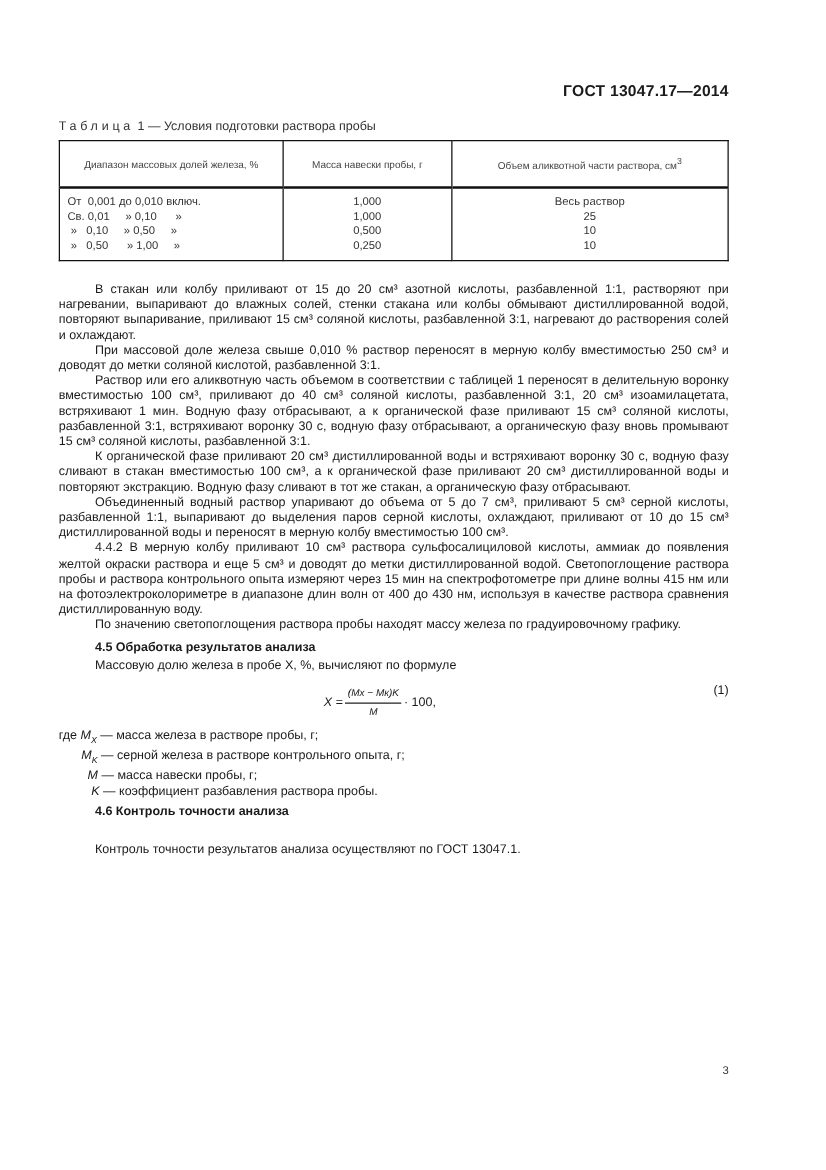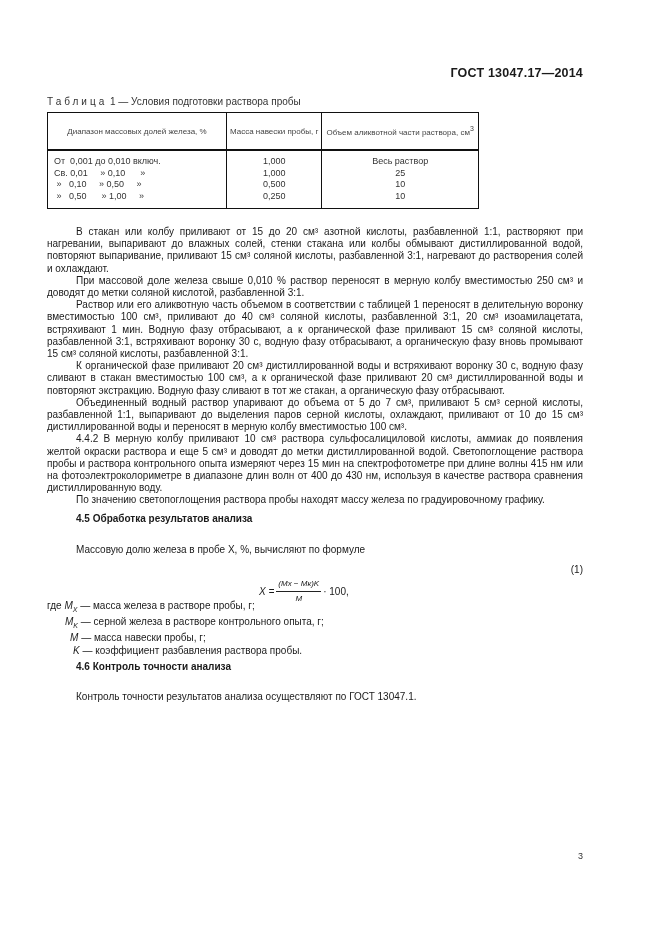--- a/index.html
+++ b/index.html
@@ -1,31 +1,31 @@
 <!DOCTYPE html>
 <html><head>
 <meta charset="utf-8">
 <style>
   html, body { margin:0; padding:0; background:#ffffff; }
   body { width:661px; height:936px; position:relative; overflow:hidden;
          font-family:"Liberation Sans", sans-serif; color:#1a1a1a; }
   .header { position:absolute; right:78px; top:66px; font-weight:bold; font-size:12.5px; letter-spacing:0.2px; }
   .table-caption { position:absolute; left:47px; top:96px; font-size:10px; color:#333; }
   .table-caption .sp { letter-spacing:3px; }
-  table.t1 { position:absolute; left:47px; top:112px; width:432px; border-collapse:collapse; font-size:9px; color:#333; }
+  table.t1 { position:absolute; left:47px; top:112px; width:536px; border-collapse:collapse; font-size:9px; color:#333; }
   table.t1 th { font-weight:normal; height:34px; border:1px solid #111; border-bottom:2px solid #111; font-size:8px; color:#444; }
   table.t1 td { border:1px solid #111; vertical-align:top; padding:5px 6px 6px 6px; line-height:11.6px; }
   table.t1 td.c1 { width:166px; }
   table.t1 td.c2, table.t1 td.c3 { text-align:center; }
   .body { position:absolute; left:47px; width:536px; font-size:10px; line-height:12.2px; text-align:justify; }
   .p { text-indent:29px; margin:0; }
   .h { font-weight:bold; padding-left:29px; margin:0; font-size:10px; }
   .formula { position:relative; height:44px; }
   .formula .eq { position:absolute; left:212px; top:6px; font-size:10px; display:flex; align-items:center; }
-  .frac { display:inline-flex; flex-direction:column; align-items:center; font-size:8px; font-style:italic; margin:16px 2px; }
+  .frac { display:inline-flex; flex-direction:column; align-items:center; font-size:8px; font-style:italic; margin:4px 2px; }
   .frac .num { border-bottom:1px solid #222; padding:0 2px 1px 2px; }
   .frac .den { padding-top:1px; }
   .formula .num-label { position:absolute; right:0; top:8px; }
   i { font-style:italic; }
   sub { font-size:7px; }
   sup { font-size:7px; vertical-align:4px; }
   .legend { margin:0; }
   .legend div { margin:0; }
   .page-number { position:absolute; left:578px; top:851px; font-size:9px; color:#333; }
 </style>
@@ -68,21 +68,21 @@
 
 <div class="body" style="top:226px;">
   <p class="p">В стакан или колбу приливают от 15 до 20 см³ азотной кислоты, разбавленной 1:1, растворяют при нагревании, выпаривают до влажных солей, стенки стакана или колбы обмывают дистиллированной водой, повторяют выпаривание, приливают 15 см³ соляной кислоты, разбавленной 3:1, нагревают до растворения солей и охлаждают.</p>
   <p class="p">При массовой доле железа свыше 0,010 % раствор переносят в мерную колбу вместимостью 250 см³ и доводят до метки соляной кислотой, разбавленной 3:1.</p>
   <p class="p">Раствор или его аликвотную часть объемом в соответствии с таблицей 1 переносят в делительную воронку вместимостью 100 см³, приливают до 40 см³ соляной кислоты, разбавленной 3:1, 20 см³ изоамилацетата, встряхивают 1 мин. Водную фазу отбрасывают, а к органической фазе приливают 15 см³ соляной кислоты, разбавленной 3:1, встряхивают воронку 30 с, водную фазу отбрасывают, а органическую фазу вновь промывают 15 см³ соляной кислоты, разбавленной 3:1.</p>
   <p class="p">К органической фазе приливают 20 см³ дистиллированной воды и встряхивают воронку 30 с, водную фазу сливают в стакан вместимостью 100 см³, а к органической фазе приливают 20 см³ дистиллированной воды и повторяют экстракцию. Водную фазу сливают в тот же стакан, а органическую фазу отбрасывают.</p>
   <p class="p">Объединенный водный раствор упаривают до объема от 5 до 7 см³, приливают 5 см³ серной кислоты, разбавленной 1:1, выпаривают до выделения паров серной кислоты, охлаждают, приливают от 10 до 15 см³ дистиллированной воды и переносят в мерную колбу вместимостью 100 см³.</p>
   <p class="p">4.4.2  В мерную колбу приливают 10 см³ раствора сульфосалициловой кислоты, аммиак до появления желтой окраски раствора и еще 5 см³ и доводят до метки дистиллированной водой. Светопоглощение раствора пробы и раствора контрольного опыта измеряют через 15 мин на спектрофотометре при длине волны 415 нм или на фотоэлектроколориметре в диапазоне длин волн от 400 до 430 нм, используя в качестве раствора сравнения дистиллированную воду.</p>
   <p class="p">По значению светопоглощения раствора пробы находят массу железа по градуировочному графику.</p>
   <p class="h" style="margin-top:6px;">4.5  Обработка результатов анализа</p>
-  <p class="p" style="margin-top:19px;">Массовую долю железа в пробе X, %, вычисляют по формуле</p>
+  <p class="p" style="margin-top:2px;">Массовую долю железа в пробе X, %, вычисляют по формуле</p>
 
   <div class="formula">
     <div class="eq">
       <i>X =</i>
       <span class="frac">
         <span class="num">(Mx − Mк)K</span>
         <span class="den">M</span>
       </span>
       <span>· 100,</span>
     </div>

